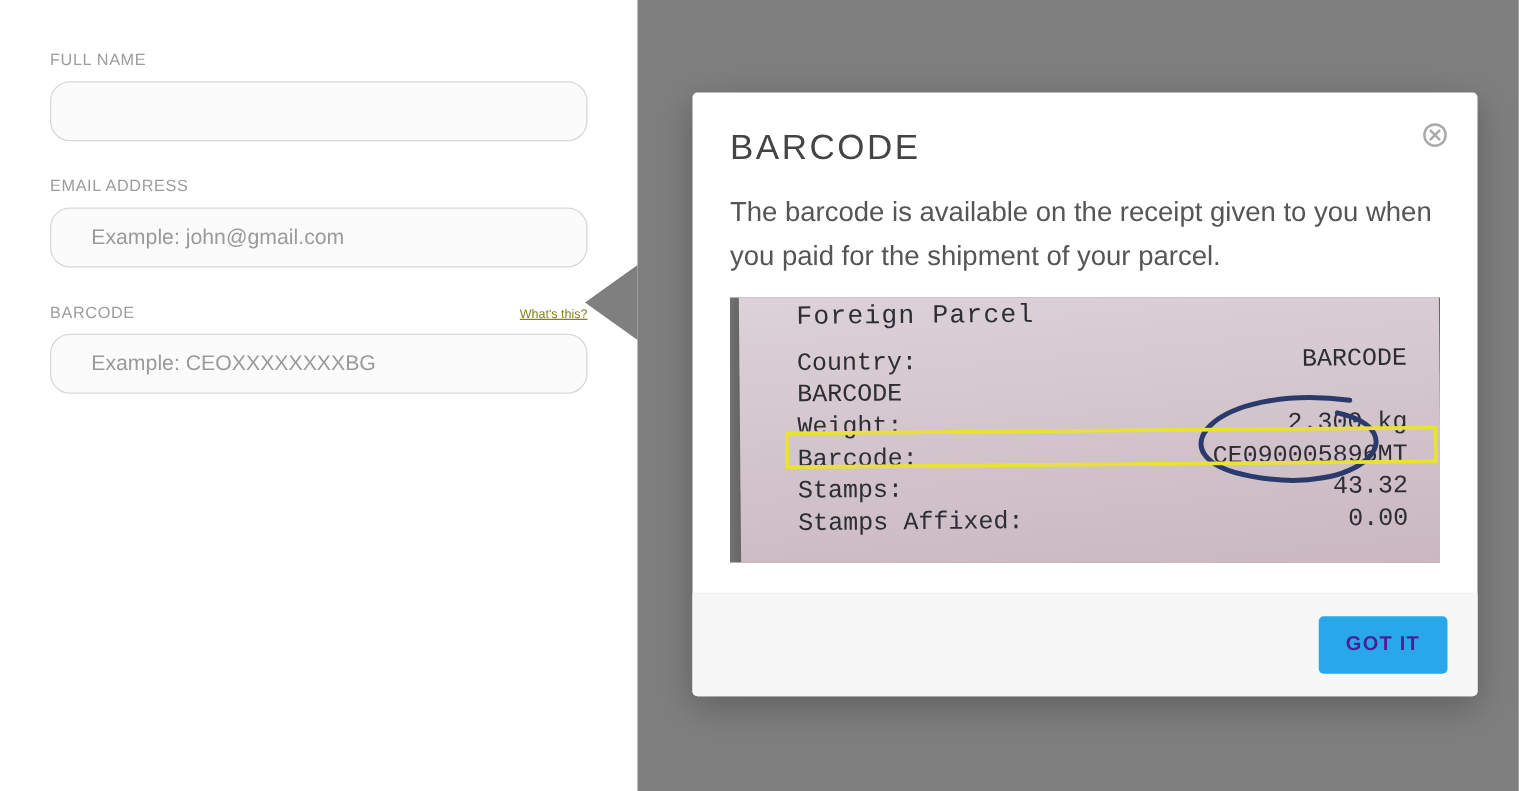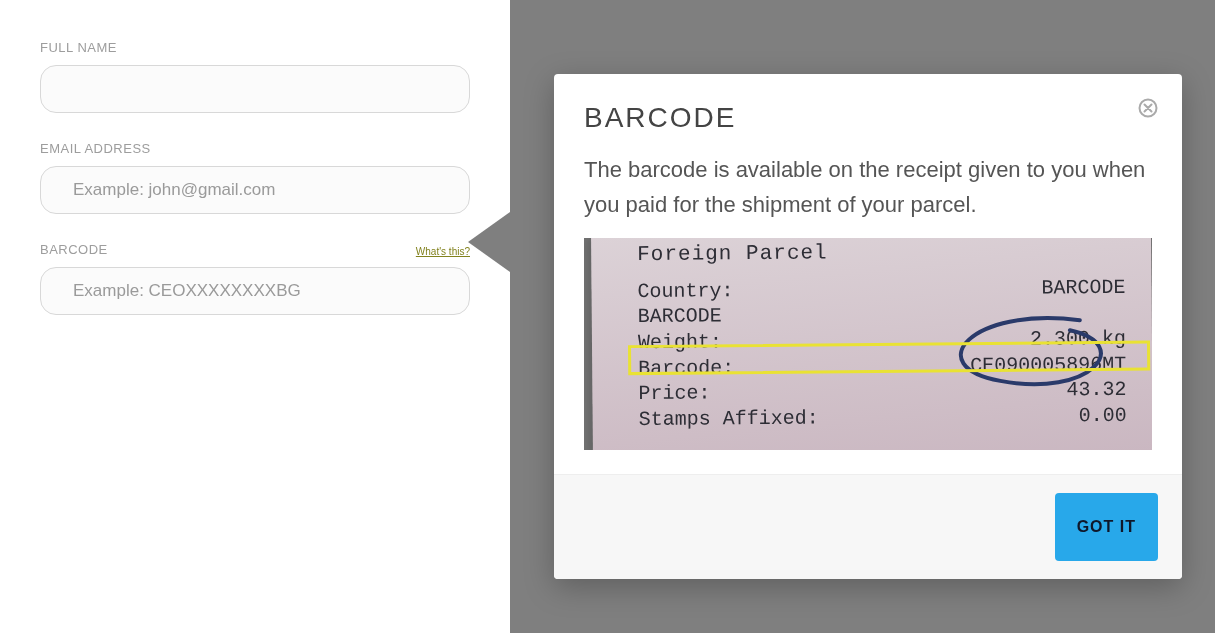--- a/index.html
+++ b/index.html
@@ -103,24 +103,24 @@
     background: #f7f7f7;
     border-top: 1px solid #eee;
     padding: 18px 24px;
     display: flex;
     justify-content: flex-end;
     border-bottom-left-radius: 4px;
     border-bottom-right-radius: 4px;
   }
   .gotit-btn {
     background: #28a8ea;
-    color: #0f172a;
+    color: #4c1d95;
     border: none;
     border-radius: 4px;
-    padding: 25px 22px;
+    padding: 14px 22px;
     font-size: 16px;
     font-weight: 700;
     letter-spacing: 1px;
     cursor: pointer;
   }
 
   
   .arrow {
     position: absolute;
     left: 468px;
@@ -189,21 +189,21 @@
         </div>
         <div class="receipt-row">
           <span>Weight:</span>
           <span>2.300 kg</span>
         </div>
         <div class="receipt-row">
           <span>Barcode:</span>
           <span>CE090005896MT</span>
         </div>
         <div class="receipt-row">
-          <span>Price:</span>
+          <span>Stamps:</span>
           <span>43.32</span>
         </div>
         <div class="receipt-row">
           <span>Stamps Affixed:</span>
           <span>0.00</span>
         </div>
 
         <div class="circle-mark">
           <svg viewBox="0 0 200 84">
             <path d="M 150 10 C 40 -5, -10 55, 70 70 C 160 88, 205 35, 140 20" fill="none" stroke="#2a3a6a" stroke-width="4" stroke-linecap="round"></path>

